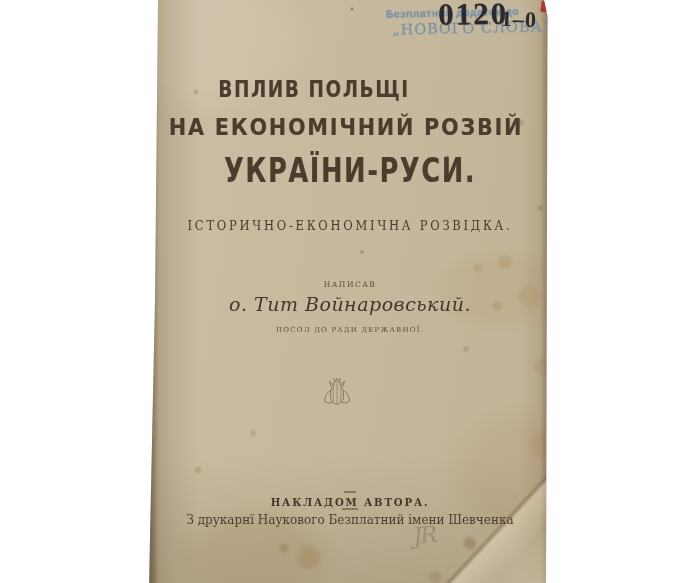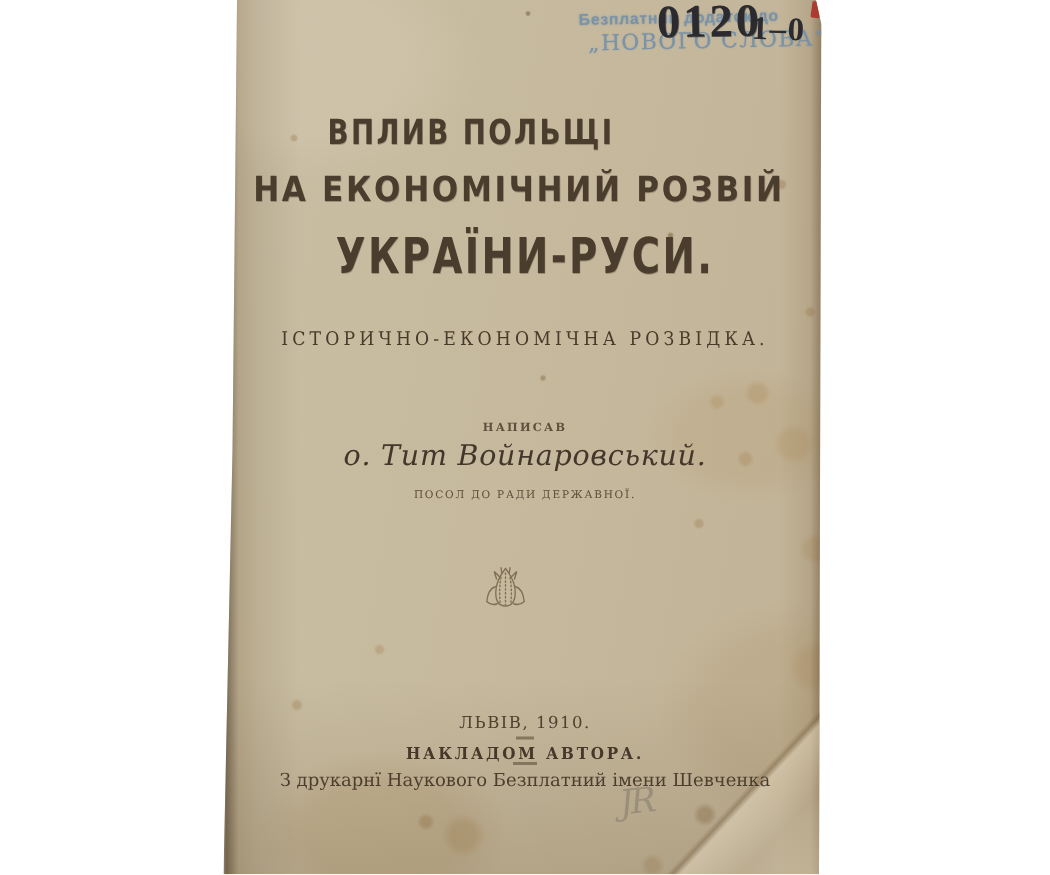--- a/index.html
+++ b/index.html
@@ -55,21 +55,21 @@
   .acc-suf{display:inline-block;font-size:22px;margin-left:-7px;position:relative;top:3px;
     transform:rotate(3deg);letter-spacing:1px;}
   
   .cline{position:absolute;left:153px;width:394px;text-align:center;color:#473a2b;}
   .t1,.t2,.t3{font-family:"DejaVu Sans",sans-serif;font-weight:bold;color:#4a3d2d;
     text-shadow:.4px .4px 0 rgba(74,61,45,.35);}
   .t1{top:76px;font-size:23px;letter-spacing:2px;transform:translateX(-36px) scaleX(.8);}
   .t2{top:114px;font-size:23px;letter-spacing:2px;transform:translateX(-4px) scaleX(.9);}
   .t3{top:151px;font-size:33px;letter-spacing:2px;transform:scaleX(.78);}
   .subtitle{top:218px;font-size:12.5px;letter-spacing:3px;transform:scaleX(.92);color:#493a2a;}
-  .napysav{top:280px;font-size:7.5px;letter-spacing:1.5px;color:#5f4f3e;font-weight:bold;}
+  .napysav{top:280px;font-size:7.5px;letter-spacing:1.5px;color:#5f4f3e;}
   .author{top:293px;font-size:19px;font-style:italic;letter-spacing:.5px;color:#43362a;}
   .role{top:326px;font-size:7px;letter-spacing:1.2px;color:#5d4d3c;}
   .orn{top:377px;transform:translateX(-13px);}
   .orn svg{opacity:.8;}
   .place{top:475px;font-size:11px;letter-spacing:1px;color:#4f4030;}
   .publisher{top:496px;font-size:11px;font-weight:bold;letter-spacing:2px;transform:scaleX(.92);color:#453729;}
   .printer{top:513px;font-size:12px;color:#4c3e2f;}
   .manager{top:530px;font-size:6.5px;letter-spacing:1px;color:#5d4d3c;}
   .rule{position:absolute;height:1.5px;background:rgba(85,70,50,.55);}
   .rule1{left:344px;top:491px;width:12px;}
@@ -110,21 +110,20 @@
         <path d="M20 8 C21 12 21.2 20 20.5 25.5" stroke-dasharray="1 1.6"></path>
         <path d="M10.5 14 C7 15 5 19 4.5 24 C6.5 26 9 26.5 11.5 25.5"></path>
         <path d="M23.5 14 C27 15 29 19 29.5 24 C27.5 26 25 26.5 22.5 25.5"></path>
         <path d="M11 9 L9.5 4 L13 7.5"></path>
         <path d="M23 9 L24.5 4 L21 7.5"></path>
         <path d="M14.5 5 L14 1.5"></path>
         <path d="M19.5 5 L20 1.5"></path>
       </svg>
     </div>
 
-    <div class="cline place">ЛЬВІВ, 1910.</div>
     <div class="rule rule1"></div>
     <div class="cline publisher">НАКЛАДОМ АВТОРА.</div>
     <div class="rule rule2"></div>
     <div class="cline printer">З друкарнї Наукового Безплатний імени Шевченка</div>
 
     <div class="pencil">JR</div>
   </div>
 </div>
 
 </body></html>

